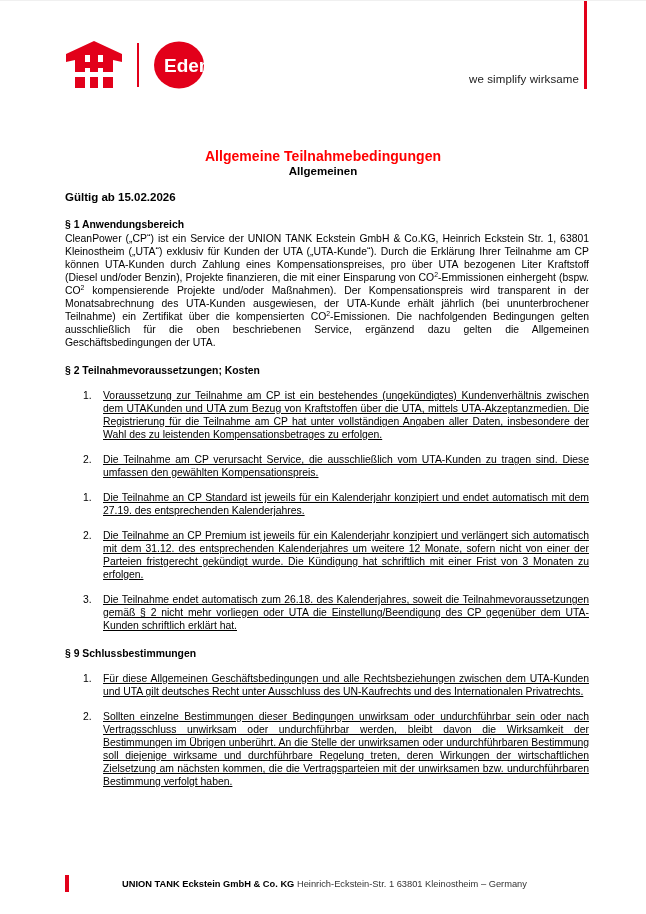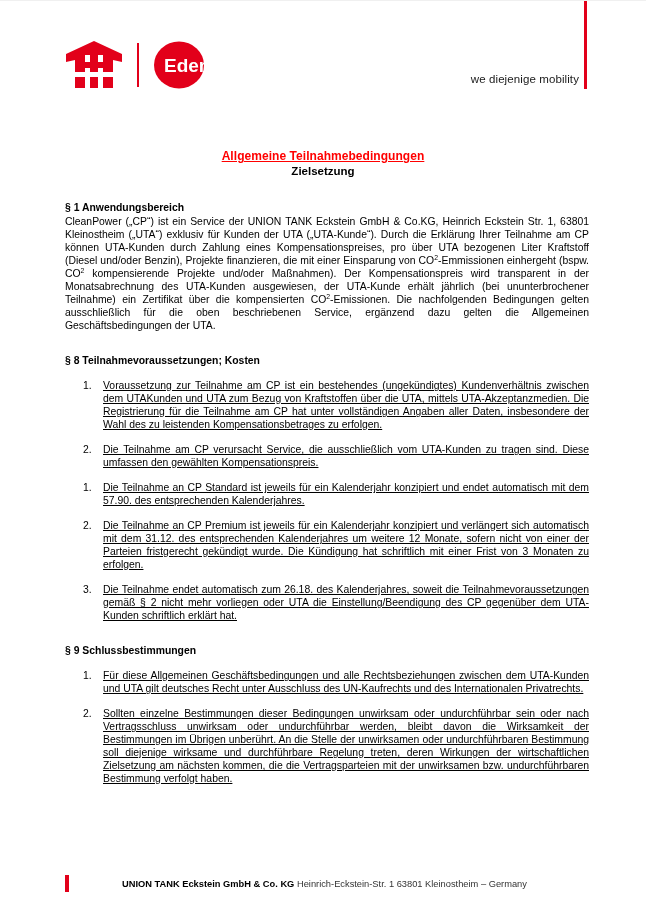--- a/index.html
+++ b/index.html
@@ -73,24 +73,23 @@
   }
 
   
   .doc-title-wrap {
     text-align: center;
     margin-top: 28px;
   }
   .doc-title {
     color: #ff0000;
     font-weight: bold;
-    font-size: 12px;
+    font-size: 14px;
     line-height: 15px;
     letter-spacing: 0.05px;
-    text-decoration: underline;
   }
   .doc-subtitle {
     color: #000000;
     font-weight: bold;
     font-size: 11.5px;
     line-height: 15px;
   }
   .valid-from {
     margin: 12px 0 0 65px;
     font-weight: bold;
@@ -99,21 +98,21 @@
 
   
   .content {
     margin: 0 57px 0 65px;
     font-size: 10.4px;
     line-height: 13.0px;
   }
   .sec-heading {
     font-weight: bold;
     font-size: 10.4px;
-    margin-top: 22px;
+    margin-top: 15px;
     margin-bottom: 1px;
   }
   .para {
     text-align: justify;
     margin: 0;
     -webkit-hyphens: none;
     hyphens: none;
   }
   ol.items {
     list-style: none;
@@ -185,42 +184,43 @@
       </div>
       <div class="logo-divider"></div>
       <div class="edenred-mark">
         <svg width="66" height="48" viewBox="0 0 66 48" xmlns="http://www.w3.org/2000/svg">
           <ellipse cx="26" cy="24" rx="25" ry="23.5" fill="#e2001a"></ellipse>
           <text x="11" y="31" font-family="'Liberation Sans', sans-serif" font-size="19" font-weight="bold" fill="#ffffff">Edenred</text>
         </svg>
       </div>
     </div>
 
-    <div class="tagline">we diejenige mobility</div>
+    <div class="tagline">we simplify wirksame</div>
     <div class="header-rule"></div>
   </div>
 
   <div class="doc-title-wrap">
     <div class="doc-title">Allgemeine Teilnahmebedingungen</div>
-    <div class="doc-subtitle">Zielsetzung</div>
-  </div>
+    <div class="doc-subtitle">Allgemeinen</div>
+  </div>
+  <div class="valid-from">Gültig ab 15.02.2026</div>
 
   <div class="content">
 
     <div class="sec-heading">§ 1 Anwendungsbereich</div>
     <p class="para"><span>CleanPower („CP“) ist ein Service der UNION TANK Eckstein GmbH &amp; Co.KG, Heinrich Eckstein Str. 1, 63801 Kleinostheim („UTA“) exklusiv für Kunden der UTA („UTA-Kunde“). Durch die Erklärung Ihrer Teilnahme am CP können UTA-Kunden durch Zahlung eines Kompensationspreises, pro über UTA bezogenen Liter Kraftstoff (Diesel und/oder Benzin), Projekte finanzieren, die mit einer Einsparung von CO<sup>2</sup>-Emmissionen einhergeht (bspw. CO<sup>2</sup> kompensierende Projekte und/oder Maßnahmen). Der Kompensationspreis wird transparent in der Monatsabrechnung des UTA-Kunden ausgewiesen, der UTA-Kunde erhält jährlich (bei ununterbrochener Teilnahme) ein Zertifikat über die kompensierten CO<sup>2</sup>-Emissionen. Die nachfolgenden Bedingungen gelten ausschließlich für die oben beschriebenen Service, ergänzend dazu gelten die Allgemeinen Geschäftsbedingungen der UTA.</span></p>
 
-    <div class="sec-heading">§ 8 Teilnahmevoraussetzungen; Kosten</div>
+    <div class="sec-heading">§ 2 Teilnahmevoraussetzungen; Kosten</div>
     <ol class="items">
       <li>Voraussetzung zur Teilnahme am CP ist ein bestehendes (ungekündigtes) Kundenverhältnis zwischen dem UTAKunden und UTA zum Bezug von Kraftstoffen über die UTA, mittels UTA-Akzeptanzmedien. Die Registrierung für die Teilnahme am CP hat unter vollständigen Angaben aller Daten, insbesondere der Wahl des zu leistenden Kompensationsbetrages zu erfolgen.</li>
       <li>Die Teilnahme am CP verursacht Service, die ausschließlich vom UTA-Kunden zu tragen sind. Diese umfassen den gewählten Kompensationspreis.</li>
     </ol>
 
     <ol class="items">
-      <li>Die Teilnahme an CP Standard ist jeweils für ein Kalenderjahr konzipiert und endet automatisch mit dem 57.90. des entsprechenden Kalenderjahres.</li>
+      <li>Die Teilnahme an CP Standard ist jeweils für ein Kalenderjahr konzipiert und endet automatisch mit dem 27.19. des entsprechenden Kalenderjahres.</li>
       <li>Die Teilnahme an CP Premium ist jeweils für ein Kalenderjahr konzipiert und verlängert sich automatisch mit dem 31.12. des entsprechenden Kalenderjahres um weitere 12 Monate, sofern nicht von einer der Parteien fristgerecht gekündigt wurde. Die Kündigung hat schriftlich mit einer Frist von 3 Monaten zu erfolgen.</li>
       <li>Die Teilnahme endet automatisch zum 26.18. des Kalenderjahres, soweit die Teilnahmevoraussetzungen gemäß § 2 nicht mehr vorliegen oder UTA die Einstellung/Beendigung des CP gegenüber dem UTA-Kunden schriftlich erklärt hat.</li>
     </ol>
 
     <div class="sec-heading">§ 9 Schlussbestimmungen</div>
     <ol class="items">
       <li>Für diese Allgemeinen Geschäftsbedingungen und alle Rechtsbeziehungen zwischen dem UTA-Kunden und UTA gilt deutsches Recht unter Ausschluss des UN-Kaufrechts und des Internationalen Privatrechts.</li>
       <li>Sollten einzelne Bestimmungen dieser Bedingungen unwirksam oder undurchführbar sein oder nach Vertragsschluss unwirksam oder undurchführbar werden, bleibt davon die Wirksamkeit der Bestimmungen im Übrigen unberührt. An die Stelle der unwirksamen oder undurchführbaren Bestimmung soll diejenige wirksame und durchführbare Regelung treten, deren Wirkungen der wirtschaftlichen Zielsetzung am nächsten kommen, die die Vertragsparteien mit der unwirksamen bzw. undurchführbaren Bestimmung verfolgt haben.</li>
     </ol>
 

